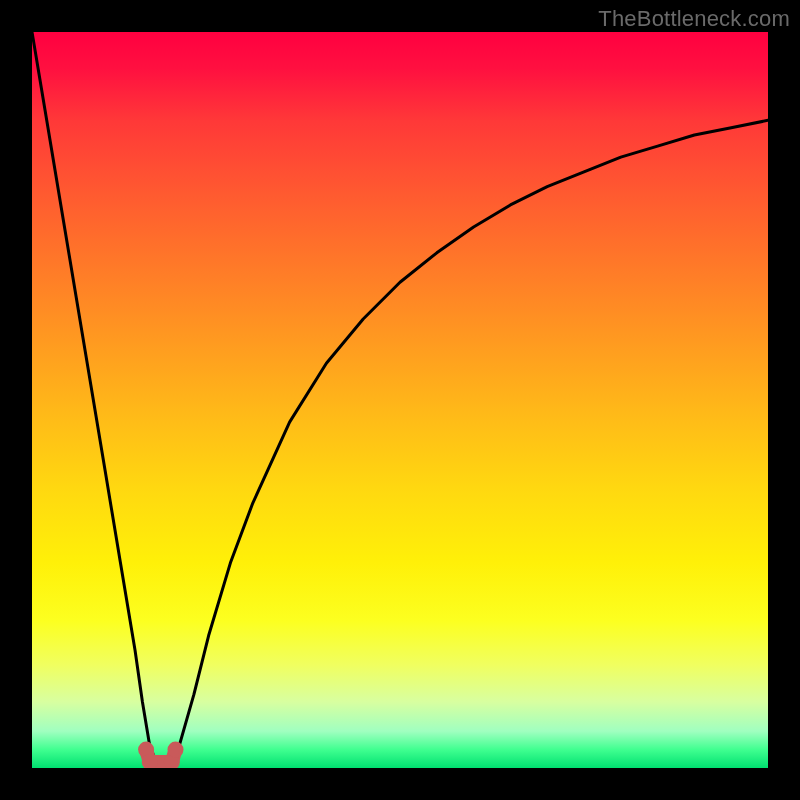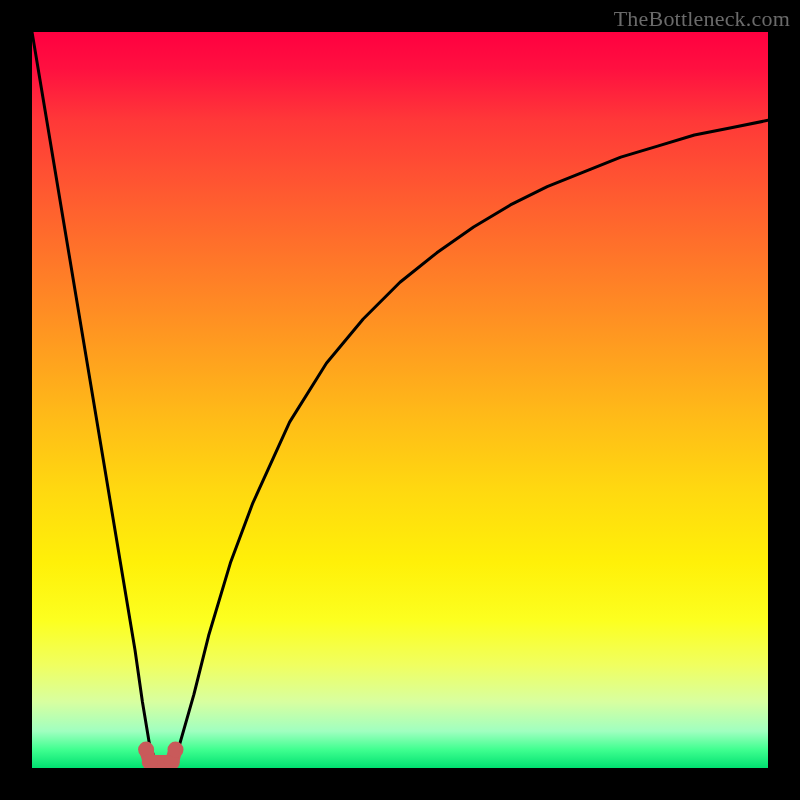--- a/index.html
+++ b/index.html
@@ -61,21 +61,20 @@
   }
   .watermark {
     position: absolute;
     top: 6px;
     right: 10px;
     color: #6a6a6a;
     font-size: 22px;
     font-weight: 400;
     letter-spacing: 0.2px;
     user-select: none;
-    font-family: Liberation Serif, serif;
   }
 </style>
 </head>
 <body>
 
 <div class="watermark">TheBottleneck.com</div>
 
 <div class="frame">
   <div class="plot-area">
     <div class="gradient"></div>

